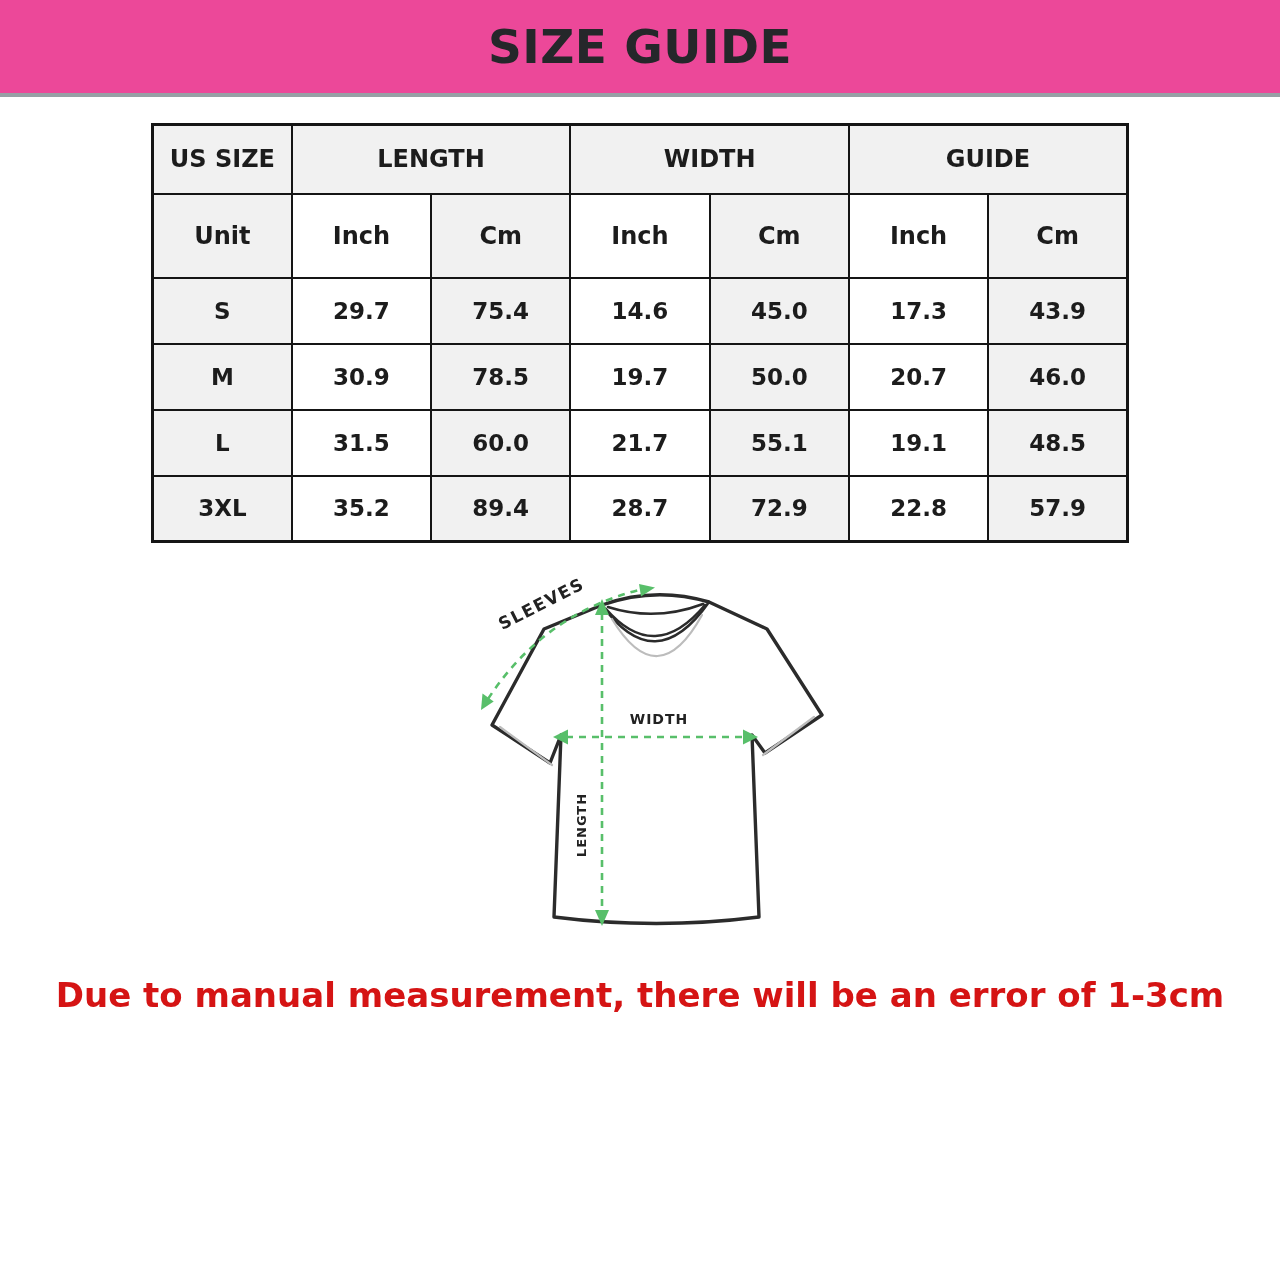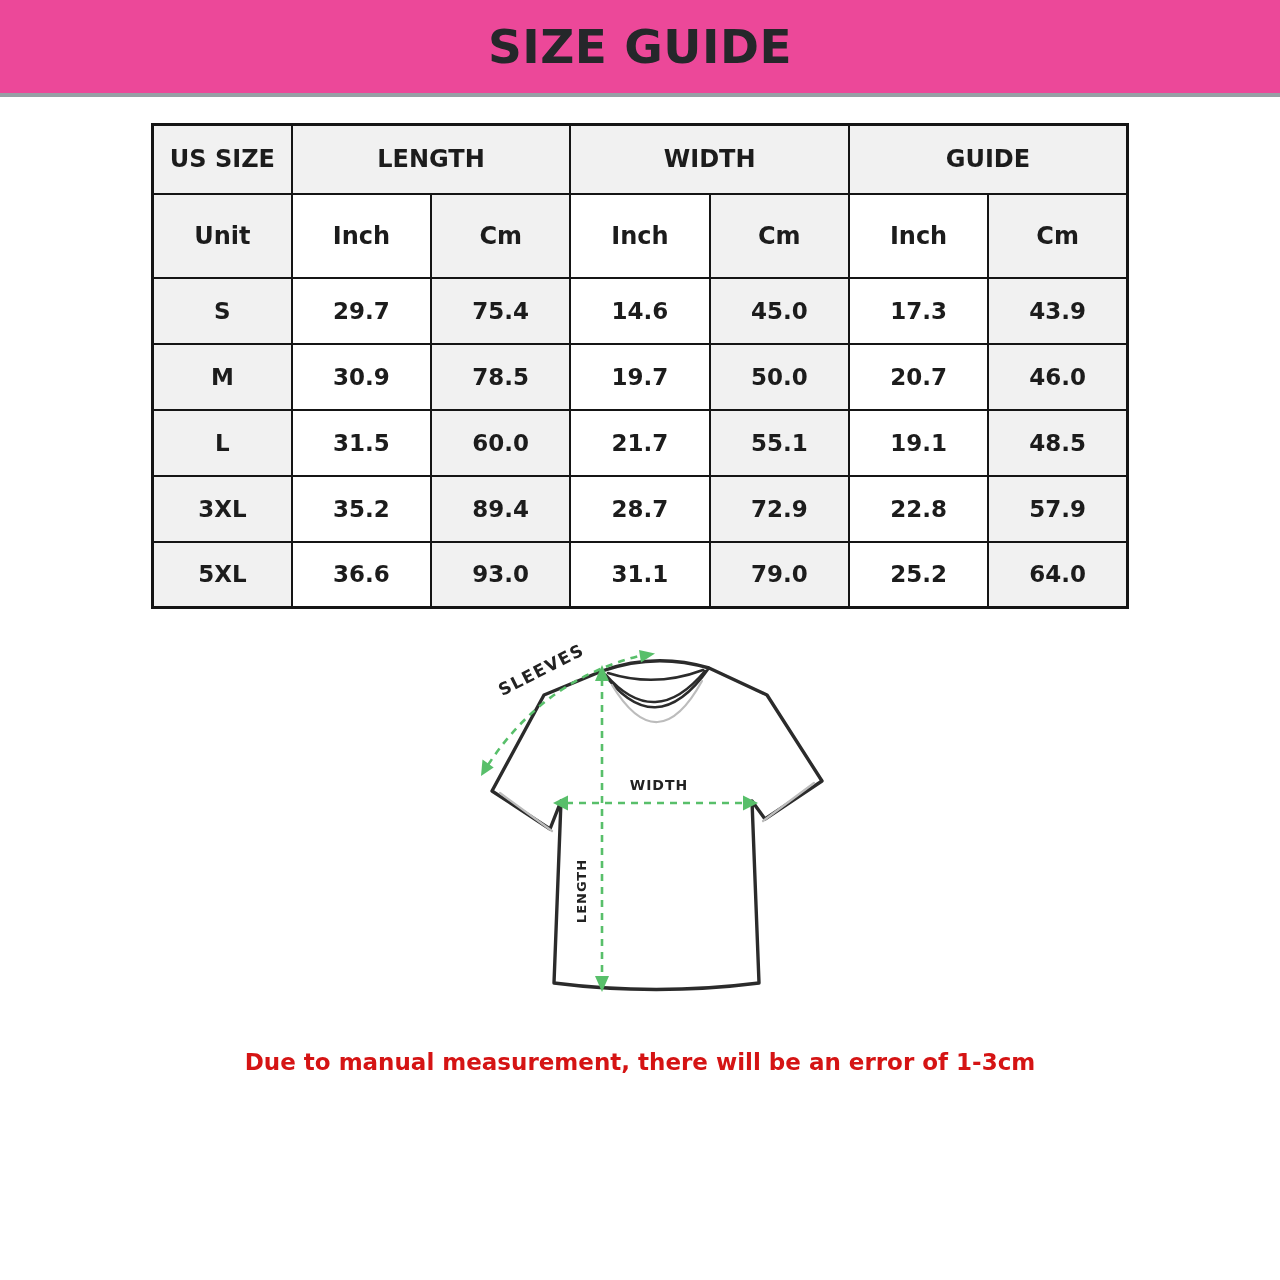--- a/index.html
+++ b/index.html
@@ -40,23 +40,22 @@
   .size-table th { font-size:24px; font-weight:700; }
   .size-table td { font-size:23px; font-weight:600; }
   .size-table td.size-col { font-weight:700; }
   .size-table .g { background:#f1f1f1; }
   .diagram-wrap {
     margin-top:24px;
     display:flex; justify-content:center;
   }
   .diagram-wrap svg { transform:translateX(32px); }
   .note {
-    margin-top:8px;
     text-align:center;
-    font-size:23px; font-weight:700;
+    font-size:34px; font-weight:700;
     color:#d51414;
   }
 </style>
 </head>
 <body>
 
 <div class="banner">
   <h1 class="title">SIZE GUIDE</h1>
 </div>
 
@@ -108,29 +107,20 @@
       </tr>
       <tr>
         <td class="size-col g">3XL</td>
         <td>35.2</td>
         <td class="g">89.4</td>
         <td>28.7</td>
         <td class="g">72.9</td>
         <td>22.8</td>
         <td class="g">57.9</td>
       </tr>
-      <tr>
-        <td class="size-col g">5XL</td>
-        <td>36.6</td>
-        <td class="g">93.0</td>
-        <td>31.1</td>
-        <td class="g">79.0</td>
-        <td>25.2</td>
-        <td class="g">64.0</td>
-      </tr>
     </tbody>
 </table>
 
 <div class="diagram-wrap">
   <svg width="420" height="408" viewBox="0 0 420 408">
 
     <g fill="#ffffff" stroke="#2b2b2b" stroke-width="3.4" stroke-linejoin="round" stroke-linecap="round">
       <path d="M140,38 L82,62 L30,158 L88,196 L99,168 L92,350
                Q194,363 297,350
                L290,168 L303,186 L360,148 L305,62 L247,35

